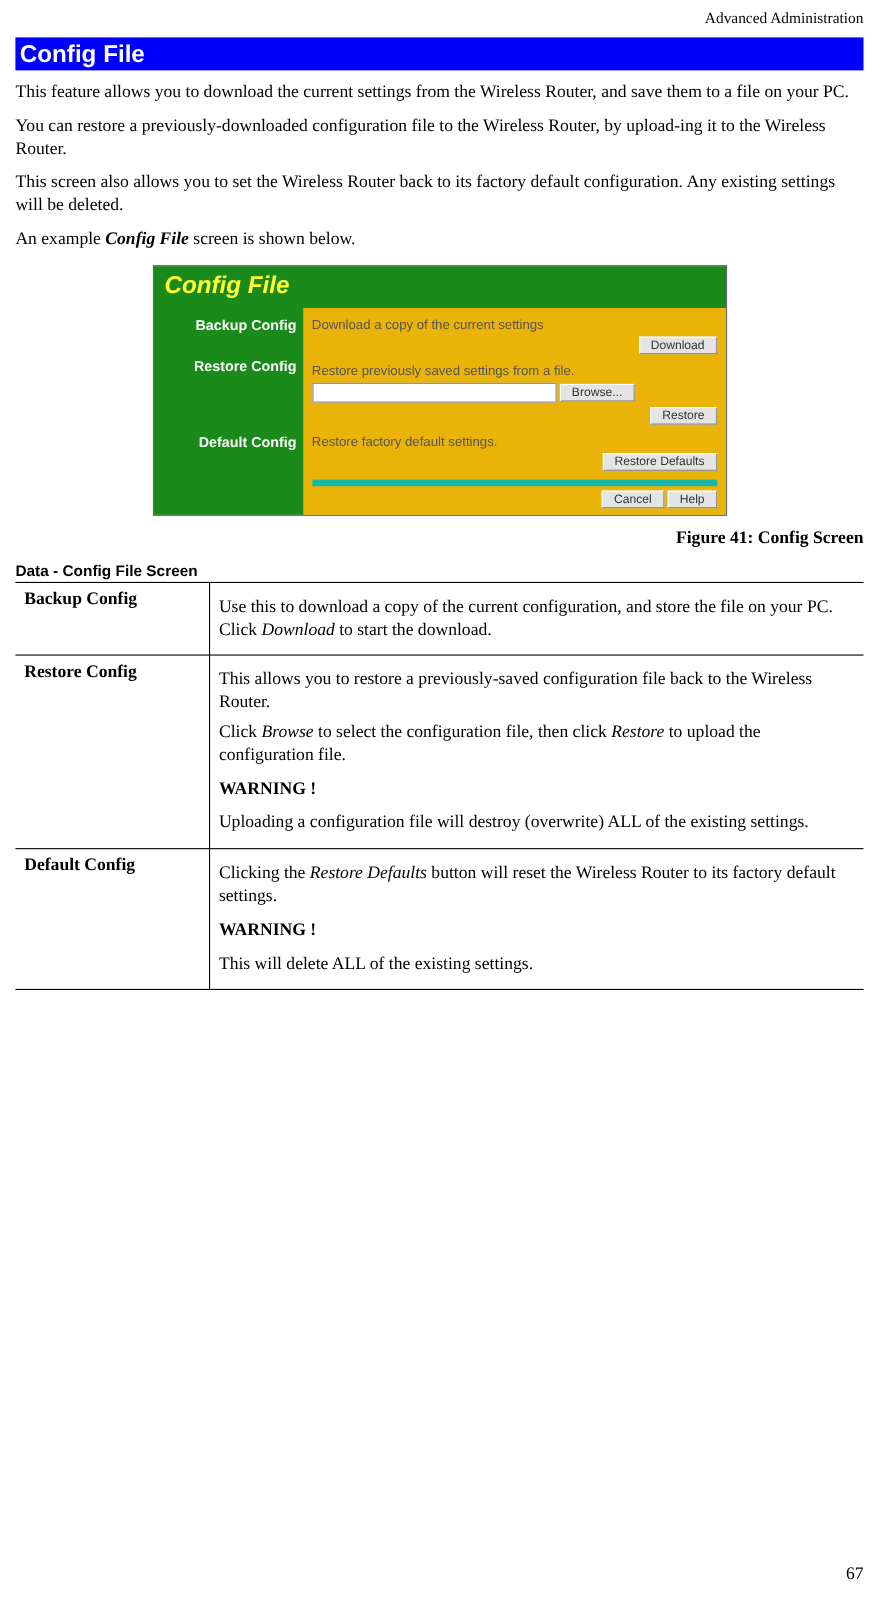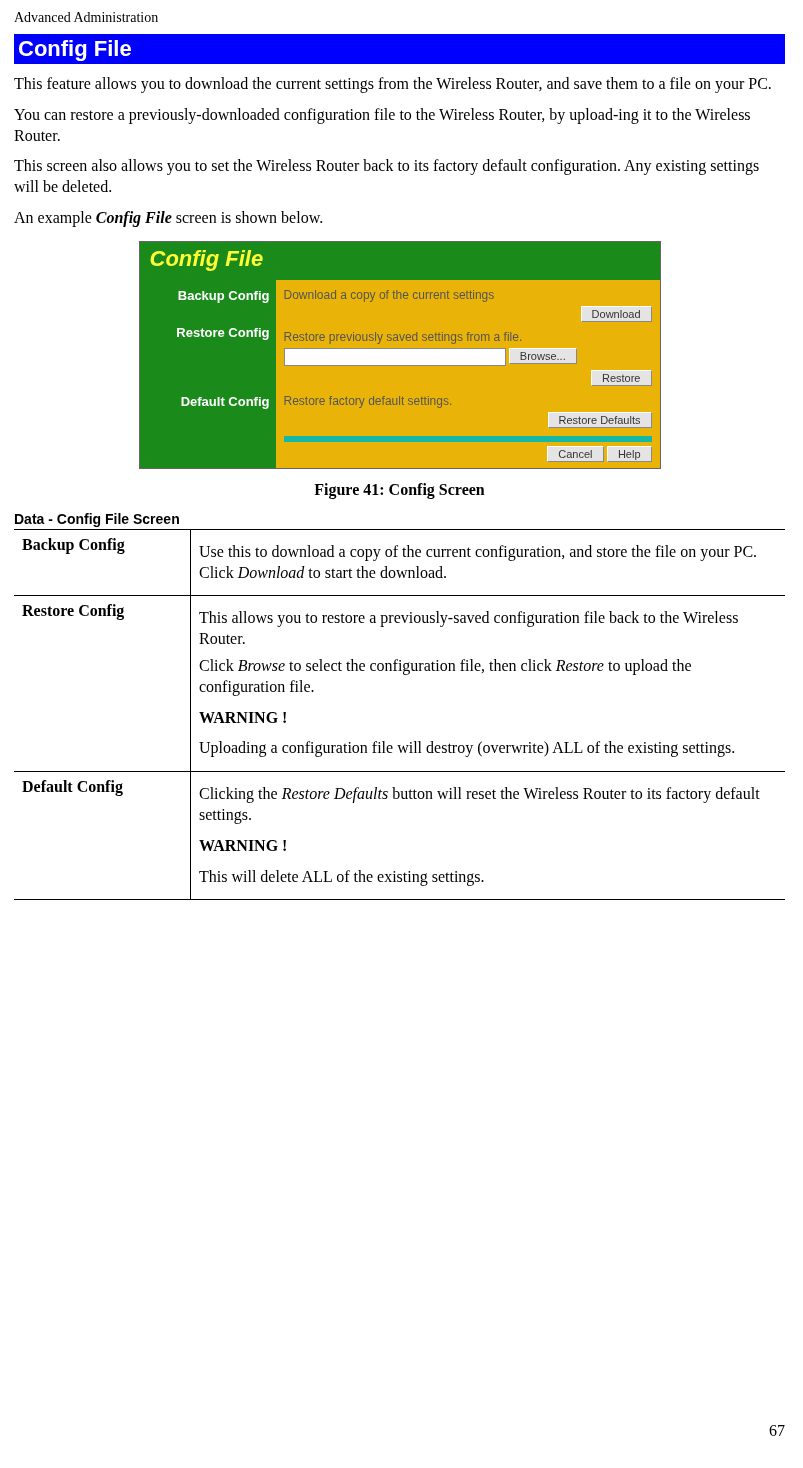--- a/index.html
+++ b/index.html
@@ -10,39 +10,39 @@
     padding: 0;
     width: 803px;
     background: #fff;
   }
   .page {
     padding: 10px 18px 10px 14px;
     box-sizing: border-box;
     position: relative;
   }
   .header-right {
-    text-align: left;
+    text-align: right;
     font-size: 14px;
     margin-bottom: 8px;
   }
   .section-bar {
     background: #0000FF;
     color: #fff;
     font-family: Arial, Helvetica, sans-serif;
     font-size: 22px;
     font-weight: bold;
     padding: 2px 4px;
   }
   .body-text p {
     margin: 10px 0;
     line-height: 1.3;
   }
   .body-text .bi { font-weight: bold; font-style: italic; }
   .figure-wrapper { text-align: center; margin: 12px 0; }
-  .figure-caption { text-align: center; font-weight: bold; margin: 8px 0 12px 0; font-size: 16px;}
+  .figure-caption { text-align: right; font-weight: bold; margin: 8px 0 12px 0; font-size: 16px;}
   .subheading {
     font-family: Arial, Helvetica, sans-serif;
     font-weight: bold;
     font-size: 14px;
     margin: 6px 0 2px 0;
   }
   
   .screenshot {
     display: inline-block;
     width: 520px;

